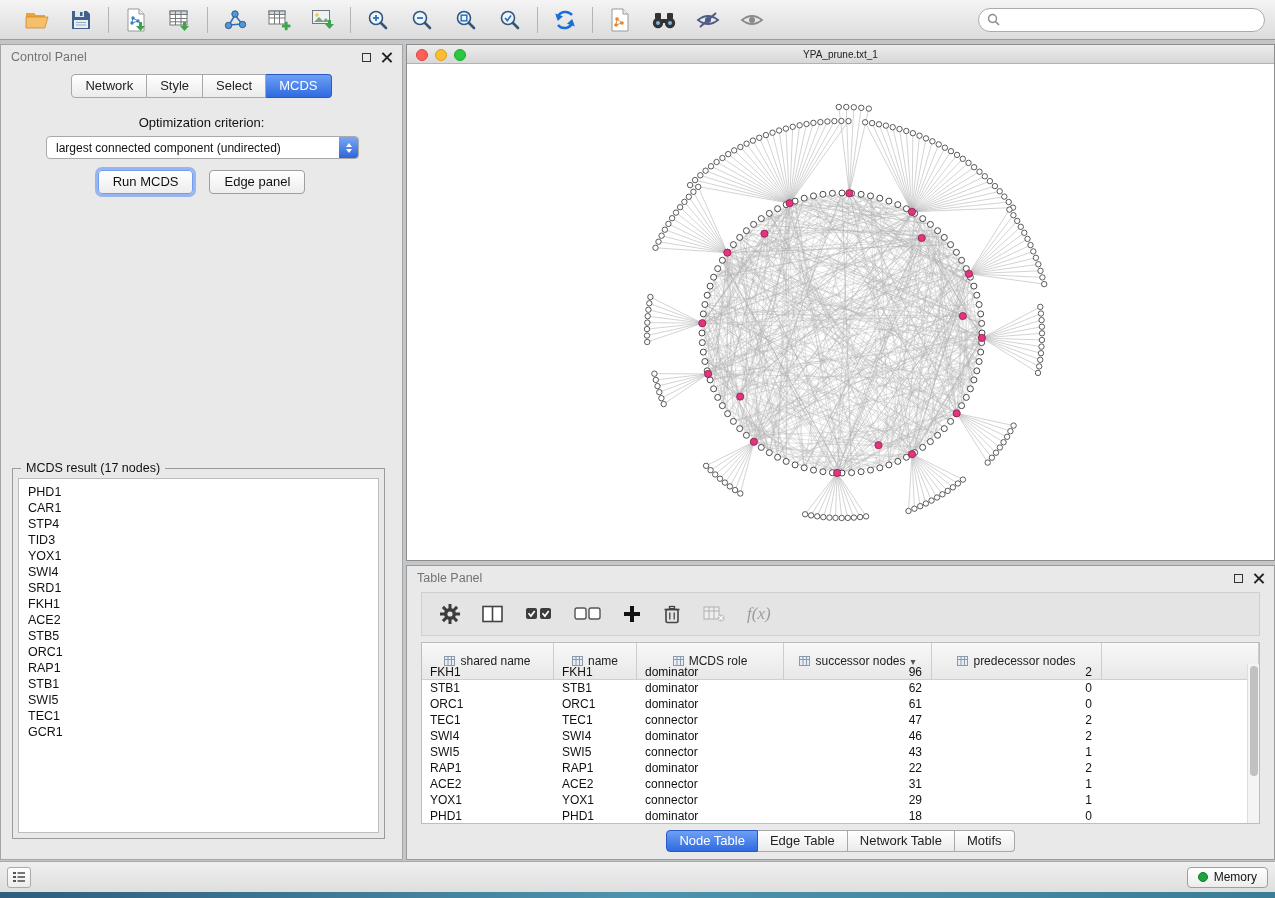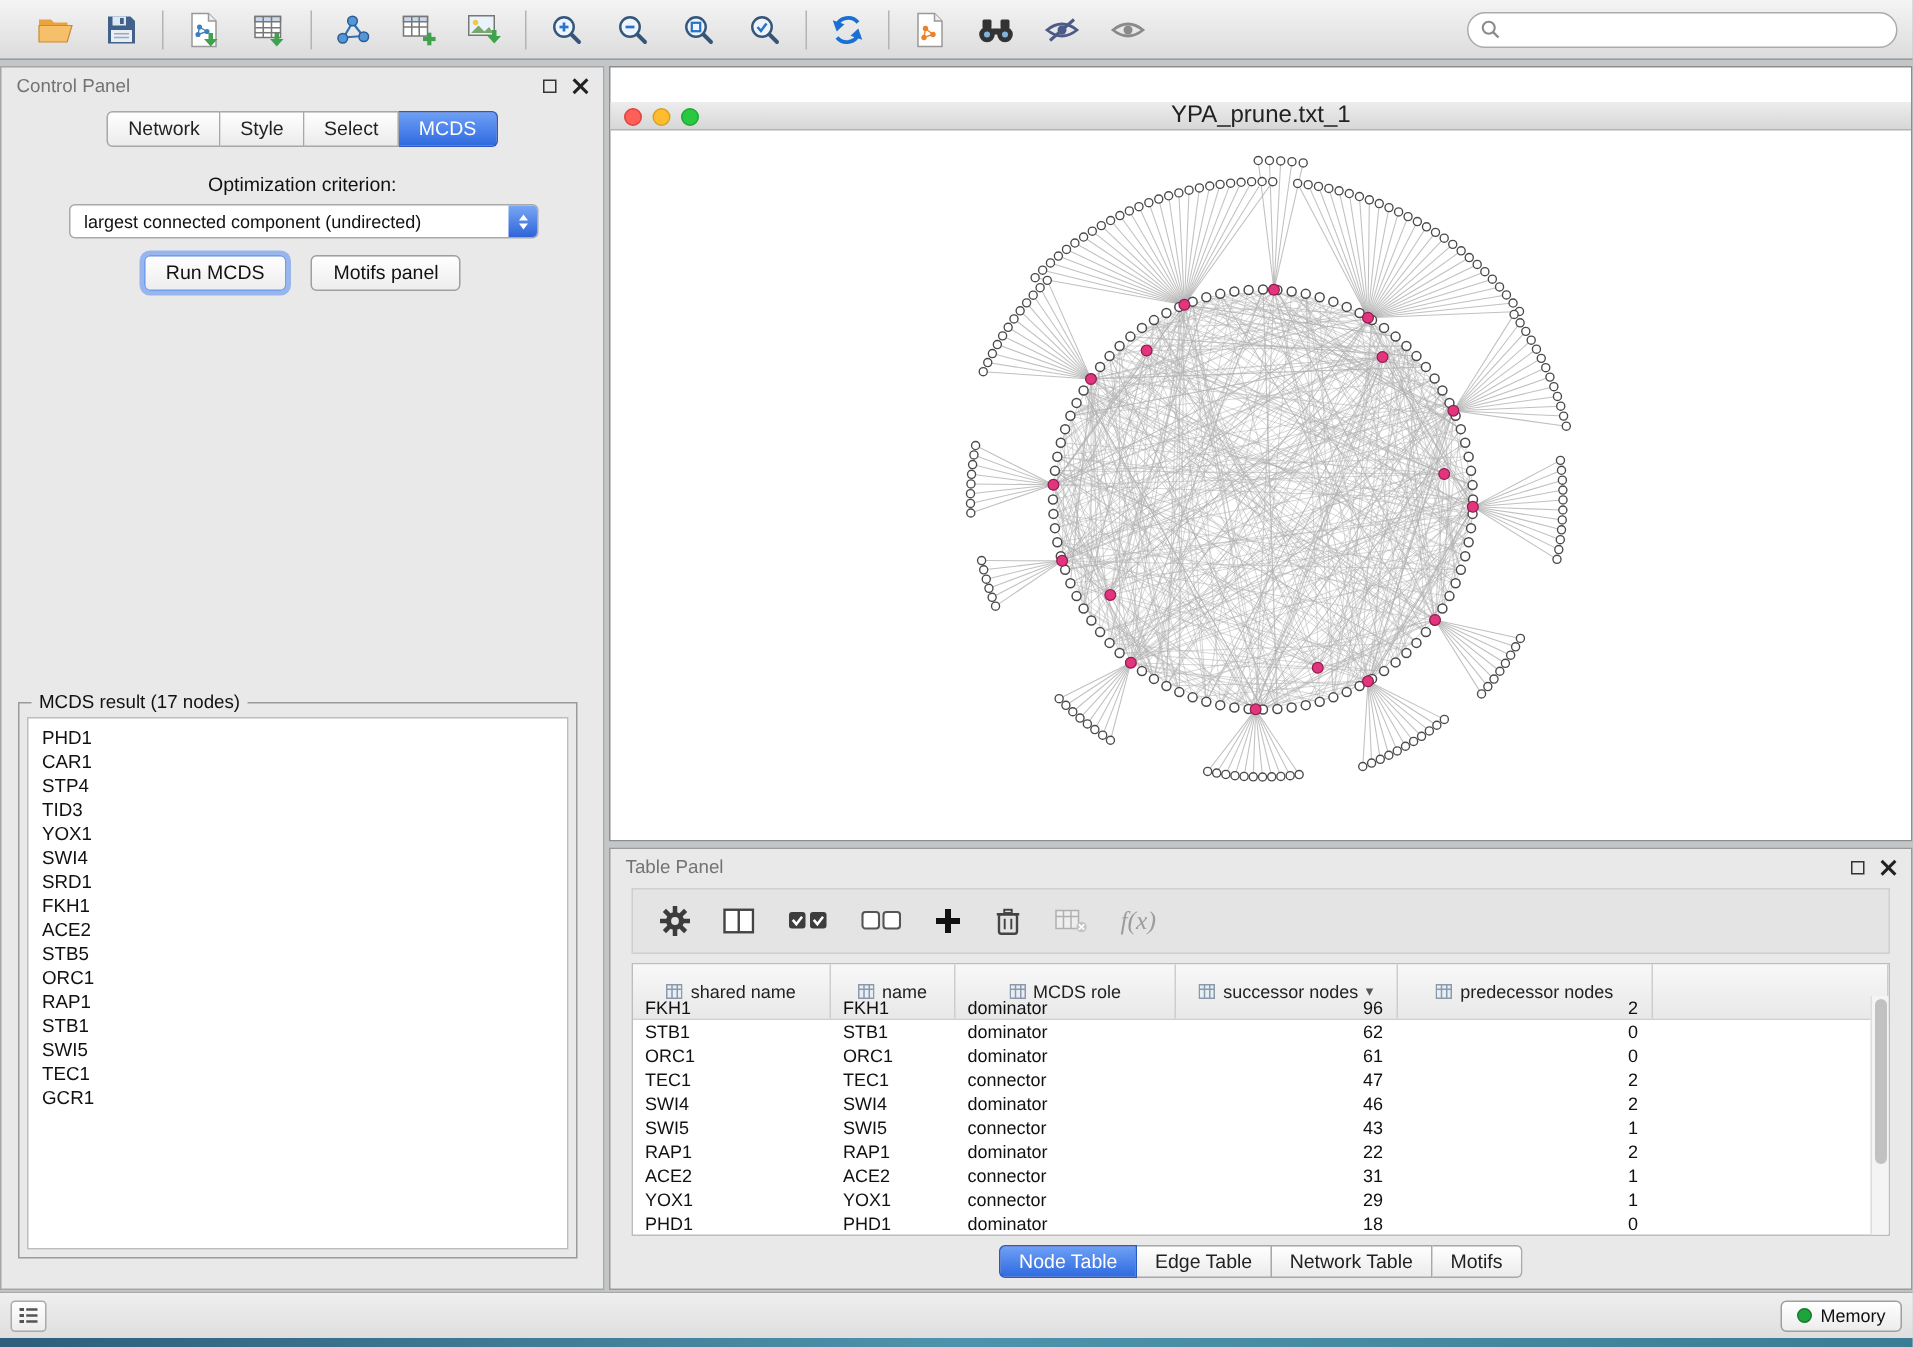--- a/index.html
+++ b/index.html
@@ -51,21 +51,21 @@
   .result-group { position:absolute; top:423px; left:11px; width:373px; height:371px; border:1px solid #9b9b9b; }
   .result-legend { position:absolute; top:-8px; left:8px; background:#e9e9e9; padding:0 5px; font-size:12.5px; color:#111; }
   .result-list { position:absolute; left:5px; right:5px; top:9px; bottom:5px; background:#fff;
     border:1px solid #bdbdbd; overflow:hidden; padding:5px 0 0 0; }
   .list-item { font-size:12.5px; line-height:16px; padding-left:9px; color:#111; }
 
   
   .network-window { position:absolute; left:406px; top:44px; width:869px; height:517px;
     background:#fff; border:1px solid #8d8d8d; }
   .nw-titlebar { height:19px; background:linear-gradient(#ededed,#d7d7d7); border-bottom:1px solid #b3b3b3;
-    position:relative; display:flex; align-items:center; justify-content:center; font-size:16px; color:#222;margin-top:23px; }
+    position:relative; display:flex; align-items:center; justify-content:center; font-size:10px; color:#222; }
   .lights { position:absolute; left:9px; top:3.5px; display:flex; gap:7px; }
   .light { width:12px; height:12px; border-radius:50%; }
   .light.red { background:#ff5f57; border:1px solid #dd4340; }
   .light.yellow { background:#febc2e; border:1px solid #d8a022; }
   .light.green { background:#28c840; border:1px solid #1da82f; }
   .net-canvas { position:absolute; top:20px; left:0; }
 
   
   .table-panel { position:absolute; left:406px; top:565px; width:869px; height:295px;
     background:#e9e9e9; border:1px solid #9a9a9a; }
@@ -291,21 +291,21 @@
   <div class="opt-label">Optimization criterion:</div>
   <div class="dropdown">
     <span class="dd-text">largest connected component (undirected)</span>
     <span class="dd-stepper">
         <i class="dd-up"></i>
         <i class="dd-down"></i>
       </span>
   </div>
   <div class="btn-row">
     <button class="btn focused">Run MCDS</button>
-    <button class="btn">Motifs panel</button>
+    <button class="btn">Edge panel</button>
   </div>
   <div class="result-group">
     <span class="result-legend">MCDS result (17 nodes)</span>
     <div class="result-list">
         <div class="list-item">PHD1</div>
         <div class="list-item">CAR1</div>
         <div class="list-item">STP4</div>
         <div class="list-item">TID3</div>
         <div class="list-item">YOX1</div>
         <div class="list-item">SWI4</div>

